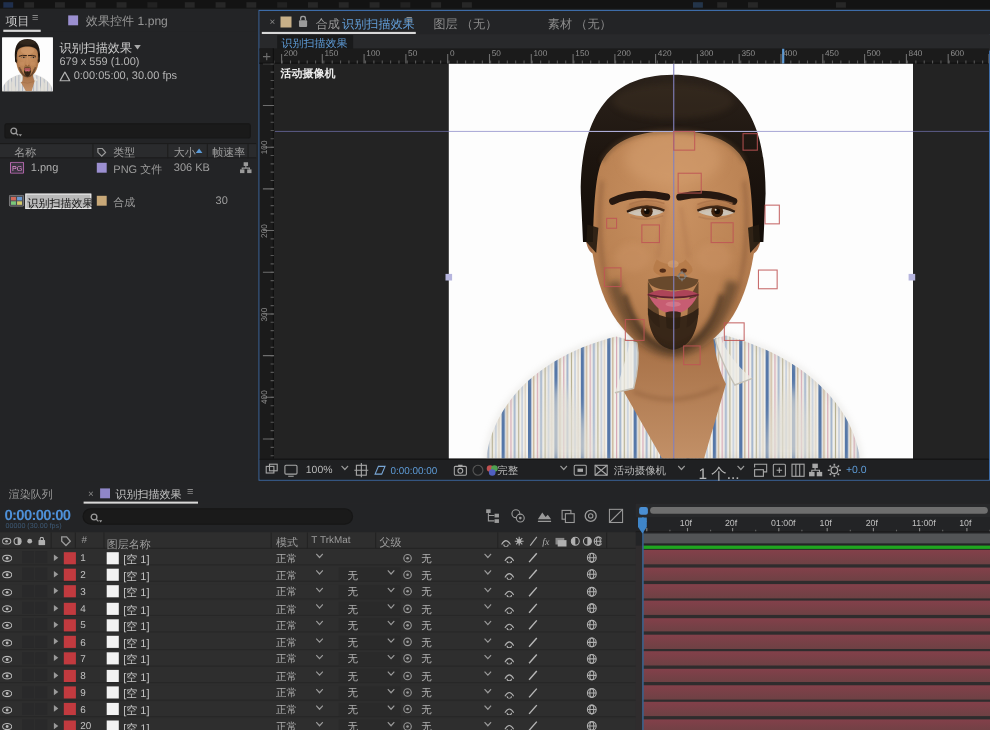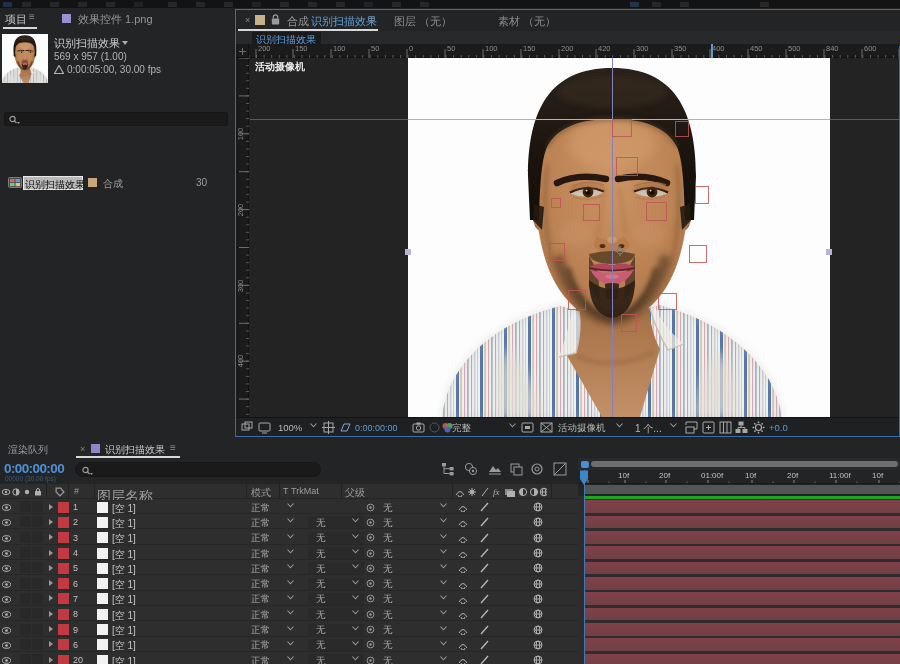--- a/index.html
+++ b/index.html
@@ -43,30 +43,60 @@
 <div class="ab" style="left:62px;top:6px;width:9px;height:9px;background:#9b8fd0"></div>
 <div class="tx" style="left:78px;top:4px;font-size:11px;color:#969696">效果控件 1.png</div>
 </div>
 <div class="ab" style="left:2px;top:26px;width:46px;height:49px;background:#fff">
 <svg width="46" height="49" viewBox="36 0 337 359" preserveAspectRatio="xMidYMid slice">
           <use href="#portrait"></use>
         </svg>
 </div>
 <div class="tx" style="left:54px;top:28px;font-size:11px;color:#cccccc">识别扫描效果</div>
       <div class="tri-d" style="left:122px;top:33px"></div>
-<div class="tx" style="left:54px;top:43px;font-size:10px;color:#b4b4b4">569 x 957 (1.00)</div>
+<div class="tx" style="left:54px;top:43px;font-size:10px;color:#b4b4b4">679 x 559 (1.00)</div>
 <svg class="ab" style="left:54px;top:57px" width="10" height="9" viewBox="0 0 10 9">
         <path d="M5 0.5 L9.5 8.5 L0.5 8.5 Z" fill="none" stroke="#b4b4b4" stroke-width="1.1"></path>
       </svg>
       <div class="tx" style="left:67px;top:56px;font-size:10px;color:#b4b4b4">0:00:05:00, 30.00 fps</div>
 <div class="ab" style="left:4px;top:104px;width:224px;height:14px;background:#1a1a1a;border:1px solid #161616;border-radius:2px">
 <svg class="ab" style="left:3px;top:2px" width="12" height="10" viewBox="0 0 12 10">
           <circle cx="4.5" cy="4" r="2.6" fill="none" stroke="#9a9a9a" stroke-width="1.2"></circle>
           <line x1="6.5" y1="6" x2="8.5" y2="8" stroke="#9a9a9a" stroke-width="1.2"></line>
           <path d="M9 7 l3 0 -1.5 2 z" fill="#9a9a9a"></path>
+        </svg>
+</div>
+<div class="ab" style="left:0;top:122px;width:233px;height:14px;background:#2a2b2d;border-top:1px solid #1b1b1b;border-bottom:1px solid #1b1b1b">
+<div class="tx" style="left:13px;top:1px;font-size:10px;color:#9d9d9d">名称</div>
+<svg class="ab" style="left:88px;top:3px" width="9" height="9" viewBox="0 0 9 9">
+          <path d="M1 1 L5 1 L8 4.5 L4.5 8 L1 4.5 Z" fill="none" stroke="#9a9a9a" stroke-width="1.1"></path>
+        </svg>
+<div class="tx" style="left:103px;top:1px;font-size:10px;color:#9d9d9d">类型</div>
+<div class="tx" style="left:158px;top:1px;font-size:10px;color:#9d9d9d">大小</div>
+<div class="tri-u" style="left:178px;top:4px"></div>
+<div class="tx" style="left:193px;top:1px;font-size:10px;color:#9d9d9d">帧速率</div>
+<div class="ab" style="left:84px;top:0;width:1px;height:13px;background:#1d1d1d"></div>
+<div class="ab" style="left:152px;top:0;width:1px;height:13px;background:#1d1d1d"></div>
+<div class="ab" style="left:188px;top:0;width:1px;height:13px;background:#1d1d1d"></div>
+<div class="ab" style="left:225px;top:0;width:1px;height:13px;background:#1d1d1d"></div>
+</div>
+<div class="ab" style="left:0;top:137px;width:233px;height:15px">
+<svg class="ab" style="left:9px;top:2px" width="13" height="11" viewBox="0 0 13 11">
+          <rect x="0.5" y="0.5" width="12" height="10" rx="1" fill="#3a3440" stroke="#b869b0" stroke-width="1"></rect>
+          <text x="2" y="8" font-size="6.5" fill="#e890d8" font-family="Liberation Sans">PG</text>
+        </svg>
+<div class="tx" style="left:28px;top:2px;font-size:10px;color:#b0b0b0">1.png</div>
+<div class="ab" style="left:88px;top:3px;width:9px;height:9px;background:#9b8fd0"></div>
+<div class="tx" style="left:103px;top:2px;font-size:10px;color:#9d9d9d">PNG 文件</div>
+<div class="tx" style="left:158px;top:2px;font-size:10px;color:#9d9d9d">306 KB</div>
+<svg class="ab" style="left:218px;top:2px" width="11" height="11" viewBox="0 0 11 11">
+          <rect x="3.5" y="0.5" width="4" height="3.4" fill="#9a9a9a"></rect>
+          <rect x="0.2" y="7" width="4" height="3.4" fill="#9a9a9a"></rect>
+          <rect x="6.7" y="7" width="4" height="3.4" fill="#9a9a9a"></rect>
+          <path d="M5.5 4 v2 M2.2 7 v-1.2 h6.6 V7" stroke="#9a9a9a" fill="none" stroke-width="1"></path>
         </svg>
 </div>
 <div class="ab" style="left:0;top:167px;width:233px;height:15px">
 <svg class="ab" style="left:8px;top:2px" width="14" height="11" viewBox="0 0 14 11">
           <rect x="0.5" y="0.5" width="13" height="10" rx="1" fill="#4a4a50" stroke="#8a8a8a" stroke-width="0.8"></rect>
           <rect x="2" y="2" width="4.5" height="3.2" fill="#d06a5a"></rect>
           <rect x="7.5" y="2" width="4.5" height="3.2" fill="#6a9ad0"></rect>
           <rect x="2" y="6" width="4.5" height="3.2" fill="#7ac87a"></rect>
           <rect x="7.5" y="6" width="4.5" height="3.2" fill="#d0c86a"></rect>
         </svg>
@@ -376,21 +406,21 @@
         <rect x="4" y="5" width="5" height="3" fill="#a8a8a8"></rect>
       </svg>
 <svg class="ab" style="left:304px;top:3px" width="13" height="13" viewBox="0 0 13 13">
         <rect x="1" y="2" width="11" height="9" fill="none" stroke="#a8a8a8"></rect>
         <path d="M1 2 L12 11 M12 2 L1 11" stroke="#a8a8a8"></path>
       </svg>
 <div class="tx" style="left:322px;top:4px;font-size:9.5px;color:#b8b8b8">活动摄像机</div>
 <svg class="ab" style="left:380px;top:5px" width="7" height="5" viewBox="0 0 7 5">
         <path d="M0.5 0.5 L3.5 3.8 L6.5 0.5" fill="none" stroke="#999" stroke-width="1.1"></path>
       </svg>
-<div class="tx" style="left:399px;top:4px;font-size:10px;color:#b8b8b8">1 个...</div>
+<div class="tx" style="left:399px;top:4px;font-size:14px;color:#b8b8b8">1 个...</div>
 <svg class="ab" style="left:434px;top:5px" width="7" height="5" viewBox="0 0 7 5">
         <path d="M0.5 0.5 L3.5 3.8 L6.5 0.5" fill="none" stroke="#999" stroke-width="1.1"></path>
       </svg>
 <svg class="ab" style="left:449px;top:3px" width="13" height="13" viewBox="0 0 13 13">
         <path d="M1 4 V1 H12 V8 H9" fill="none" stroke="#a8a8a8"></path>
         <rect x="1" y="6" width="8" height="6" fill="none" stroke="#a8a8a8"></rect>
       </svg>
 <svg class="ab" style="left:466px;top:3px" width="13" height="13" viewBox="0 0 13 13">
         <rect x="1" y="1" width="11" height="11" rx="1" fill="none" stroke="#a8a8a8"></rect>
         <path d="M4 6.5 h5 M6.5 4 v5" stroke="#a8a8a8"></path>
@@ -475,21 +505,21 @@
 <circle cx="14" cy="4" r="3.2" fill="none" stroke="#b0b0b0"></circle>
           <path d="M14 0.8 a3.2 3.2 0 0 1 0 6.4 z" fill="#b0b0b0"></path>
 <circle cx="25" cy="4" r="2.2" fill="#b0b0b0"></circle>
 <rect x="33" y="3" width="6" height="4.6" rx="0.5" fill="#b0b0b0"></rect>
           <path d="M34.5 3 V2 a1.5 1.5 0 0 1 3 0 V3" fill="none" stroke="#b0b0b0"></path>
 </svg>
 <svg class="ab" style="left:55px;top:3px" width="10" height="10" viewBox="0 0 9 9">
           <path d="M1 1 L5 1 L8 4.5 L4.5 8 L1 4.5 Z" fill="none" stroke="#9a9a9a" stroke-width="1.1"></path>
         </svg>
 <div class="tx" style="left:74px;top:2px;font-size:9px;color:#9d9d9d">#</div>
-<div class="tx" style="left:97px;top:4px;font-size:14px;color:#9d9d9d">图层名称</div>
+<div class="tx" style="left:97px;top:4px;font-size:10px;color:#9d9d9d">图层名称</div>
 <div class="tx" style="left:251px;top:2px;font-size:10px;color:#9d9d9d">模式</div>
 <div class="tx" style="left:283px;top:2px;font-size:9px;color:#9d9d9d">T</div>
 <div class="tx" style="left:291px;top:2px;font-size:9px;color:#9d9d9d">TrkMat</div>
 <div class="tx" style="left:345px;top:2px;font-size:10px;color:#9d9d9d">父级</div>
 <svg class="ab" style="left:455px;top:3px" width="92" height="10" viewBox="0 0 92 10">
 <g stroke="#b0b0b0" fill="none">
             <path d="M1 8 Q5 1 9 8 M3 8 a2 2 0 0 0 4 0"></path>
           </g>
 <circle cx="17" cy="5" r="2" fill="#b0b0b0"></circle>
           <g stroke="#b0b0b0">

